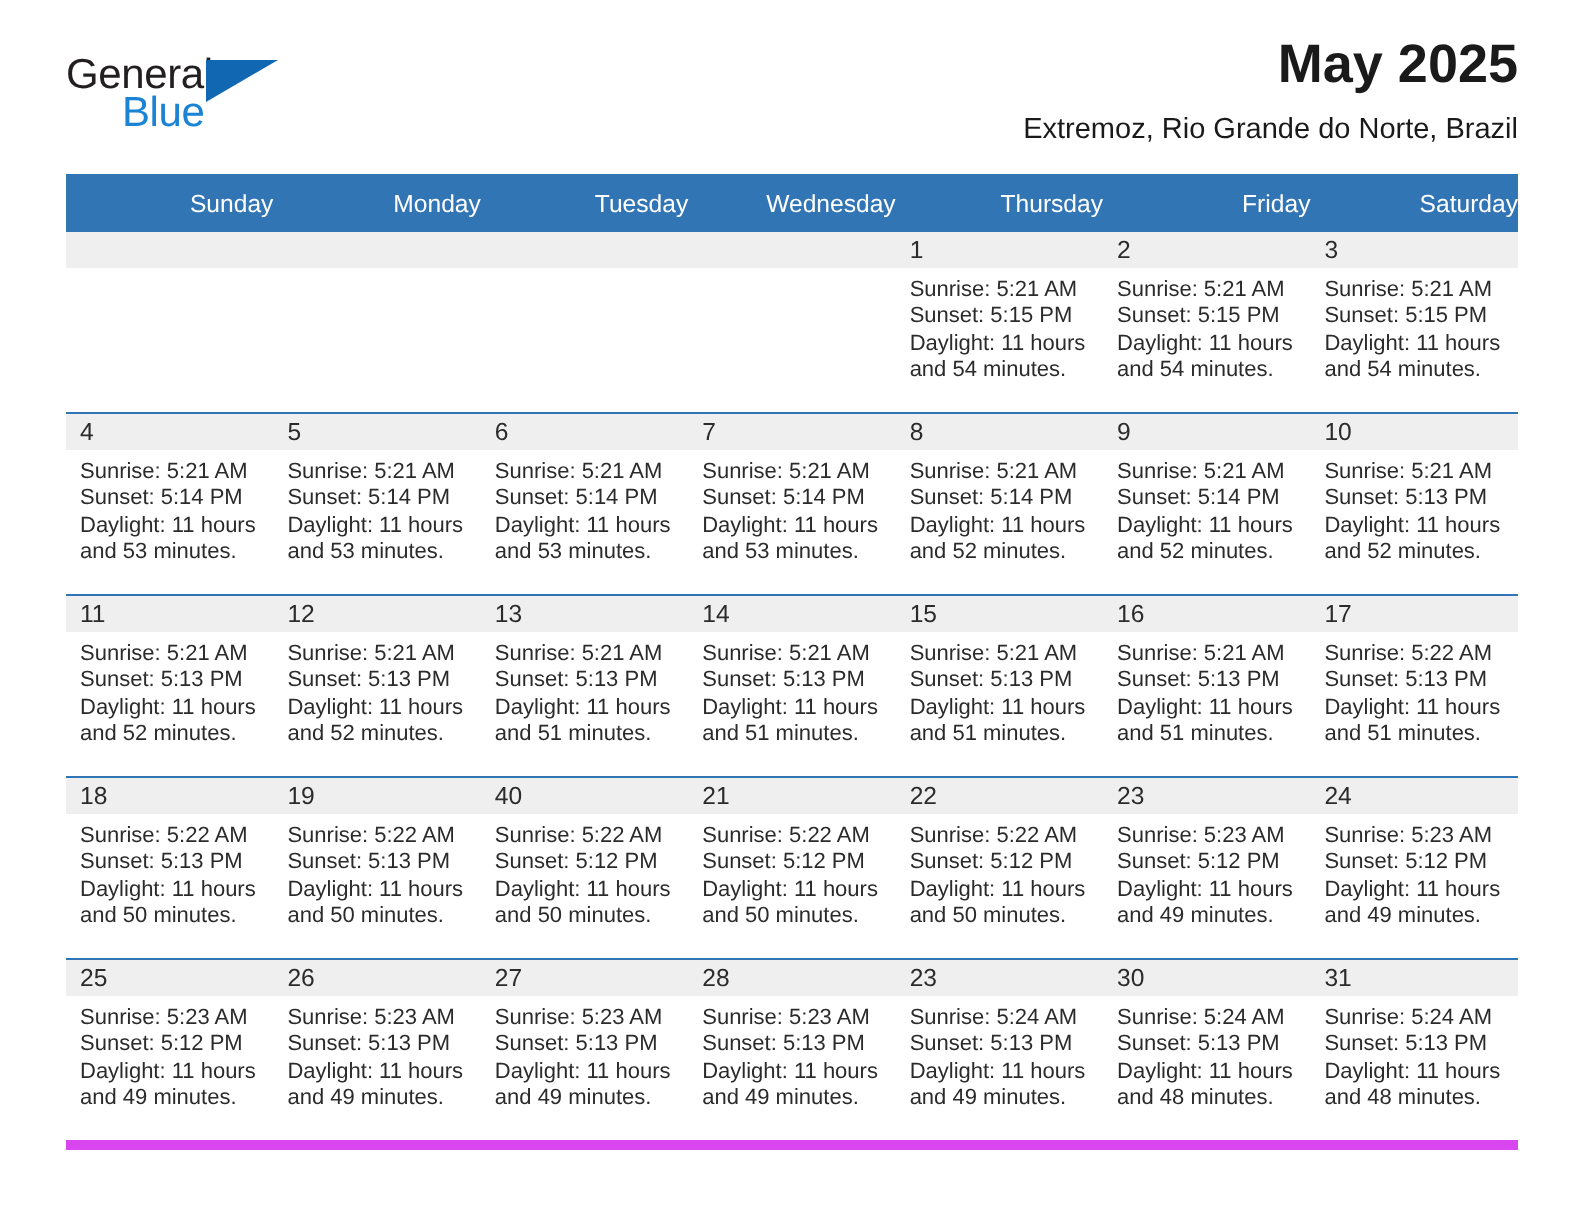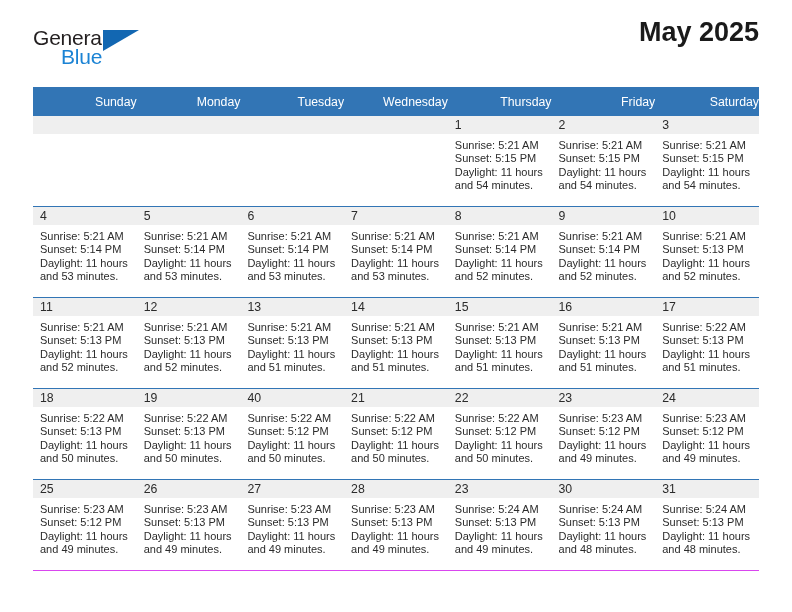--- a/index.html
+++ b/index.html
@@ -109,21 +109,21 @@
     padding: 0;
     border-top: 1px solid #3275b5;
     border-bottom: none;
     height: 90px;
     background: #ffffff;
   }
   .calendar tbody tr:first-child td {
     border-top: none;
   }
   .calendar tbody tr:last-child td {
-    border-bottom: 1px solid #d946ef;
+    border-bottom: 5px solid #d946ef;
   }
 
   .daynum-strip {
     background: #efefef;
     height: 18px;
     line-height: 18px;
     padding-left: 7px;
     font-size: 12.3px;
     color: #2b2b2b;
     box-sizing: border-box;
@@ -145,20 +145,21 @@
   <div class="masthead">
 
     <div class="brand">
       <span class="brand-general">General</span>
       <span class="brand-triangle"></span>
       <span class="brand-blue">Blue</span>
     </div>
 
     <div class="titles">
       <h1 class="cal-title">May 2025</h1>
+      <h2 class="cal-subtitle">Extremoz, Rio Grande do Norte, Brazil</h2>
     </div>
 
   </div>
 
   <table class="calendar">
     <colgroup>
       <col>
         <col>
         <col>
         <col>

